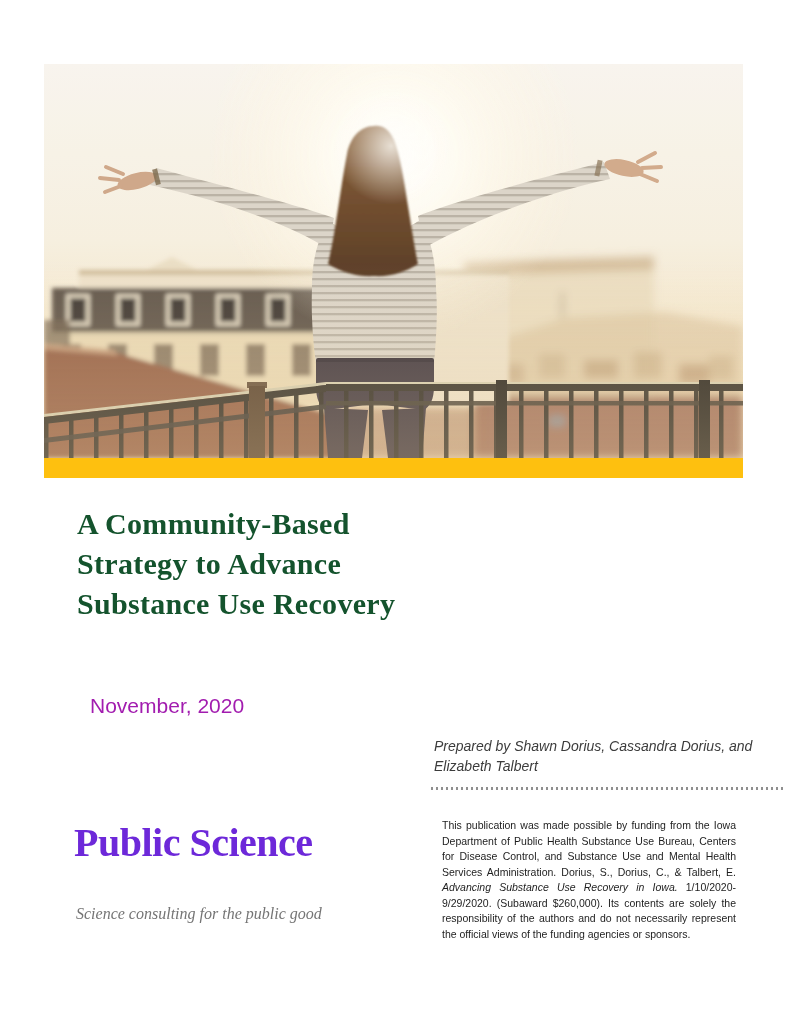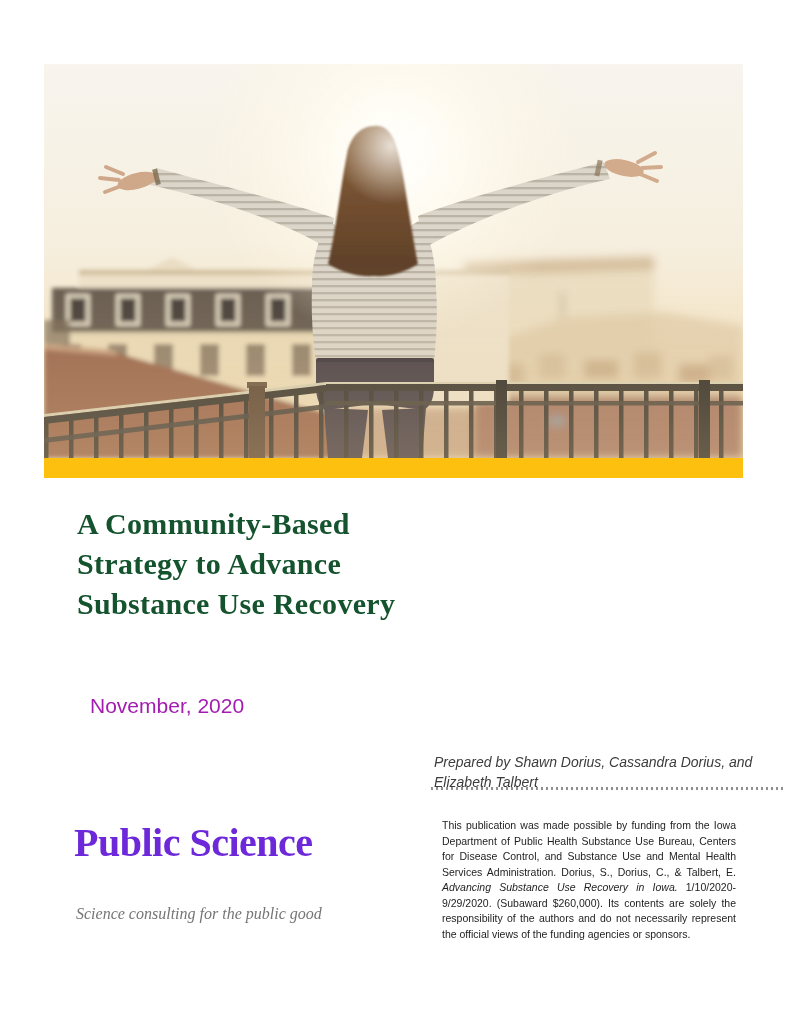--- a/index.html
+++ b/index.html
@@ -19,21 +19,21 @@
     font-family:"Liberation Serif",serif;font-weight:bold;
     font-size:30px;line-height:40px;color:#14532d;letter-spacing:0.3px;
   }
   .title span{display:block;}
   .date{
     position:absolute;left:90px;top:646px;
     font-family:Liberation Sans, sans-serif;font-size:21px;color:#a21caf;margin-top:48px;
   }
   .byline{
     position:absolute;left:434px;top:736px;width:322px;
-    font-style:italic;font-size:14px;line-height:20px;color:#3c3c3c;margin-top:16px;
+    font-style:italic;font-size:14px;line-height:20px;color:#3c3c3c;
   }
   .divider{
     position:absolute;left:431px;top:787px;width:355px;height:3px;
     background:repeating-linear-gradient(90deg,#8f8f8f 0 2px,transparent 2px 5px);
   }
   .funding{
     position:absolute;left:434px;top:810px;width:294px;
     font-size:10.5px;line-height:15.5px;color:#1d1d1d;text-align:justify;
   }
   .funding em{font-style:italic;}

